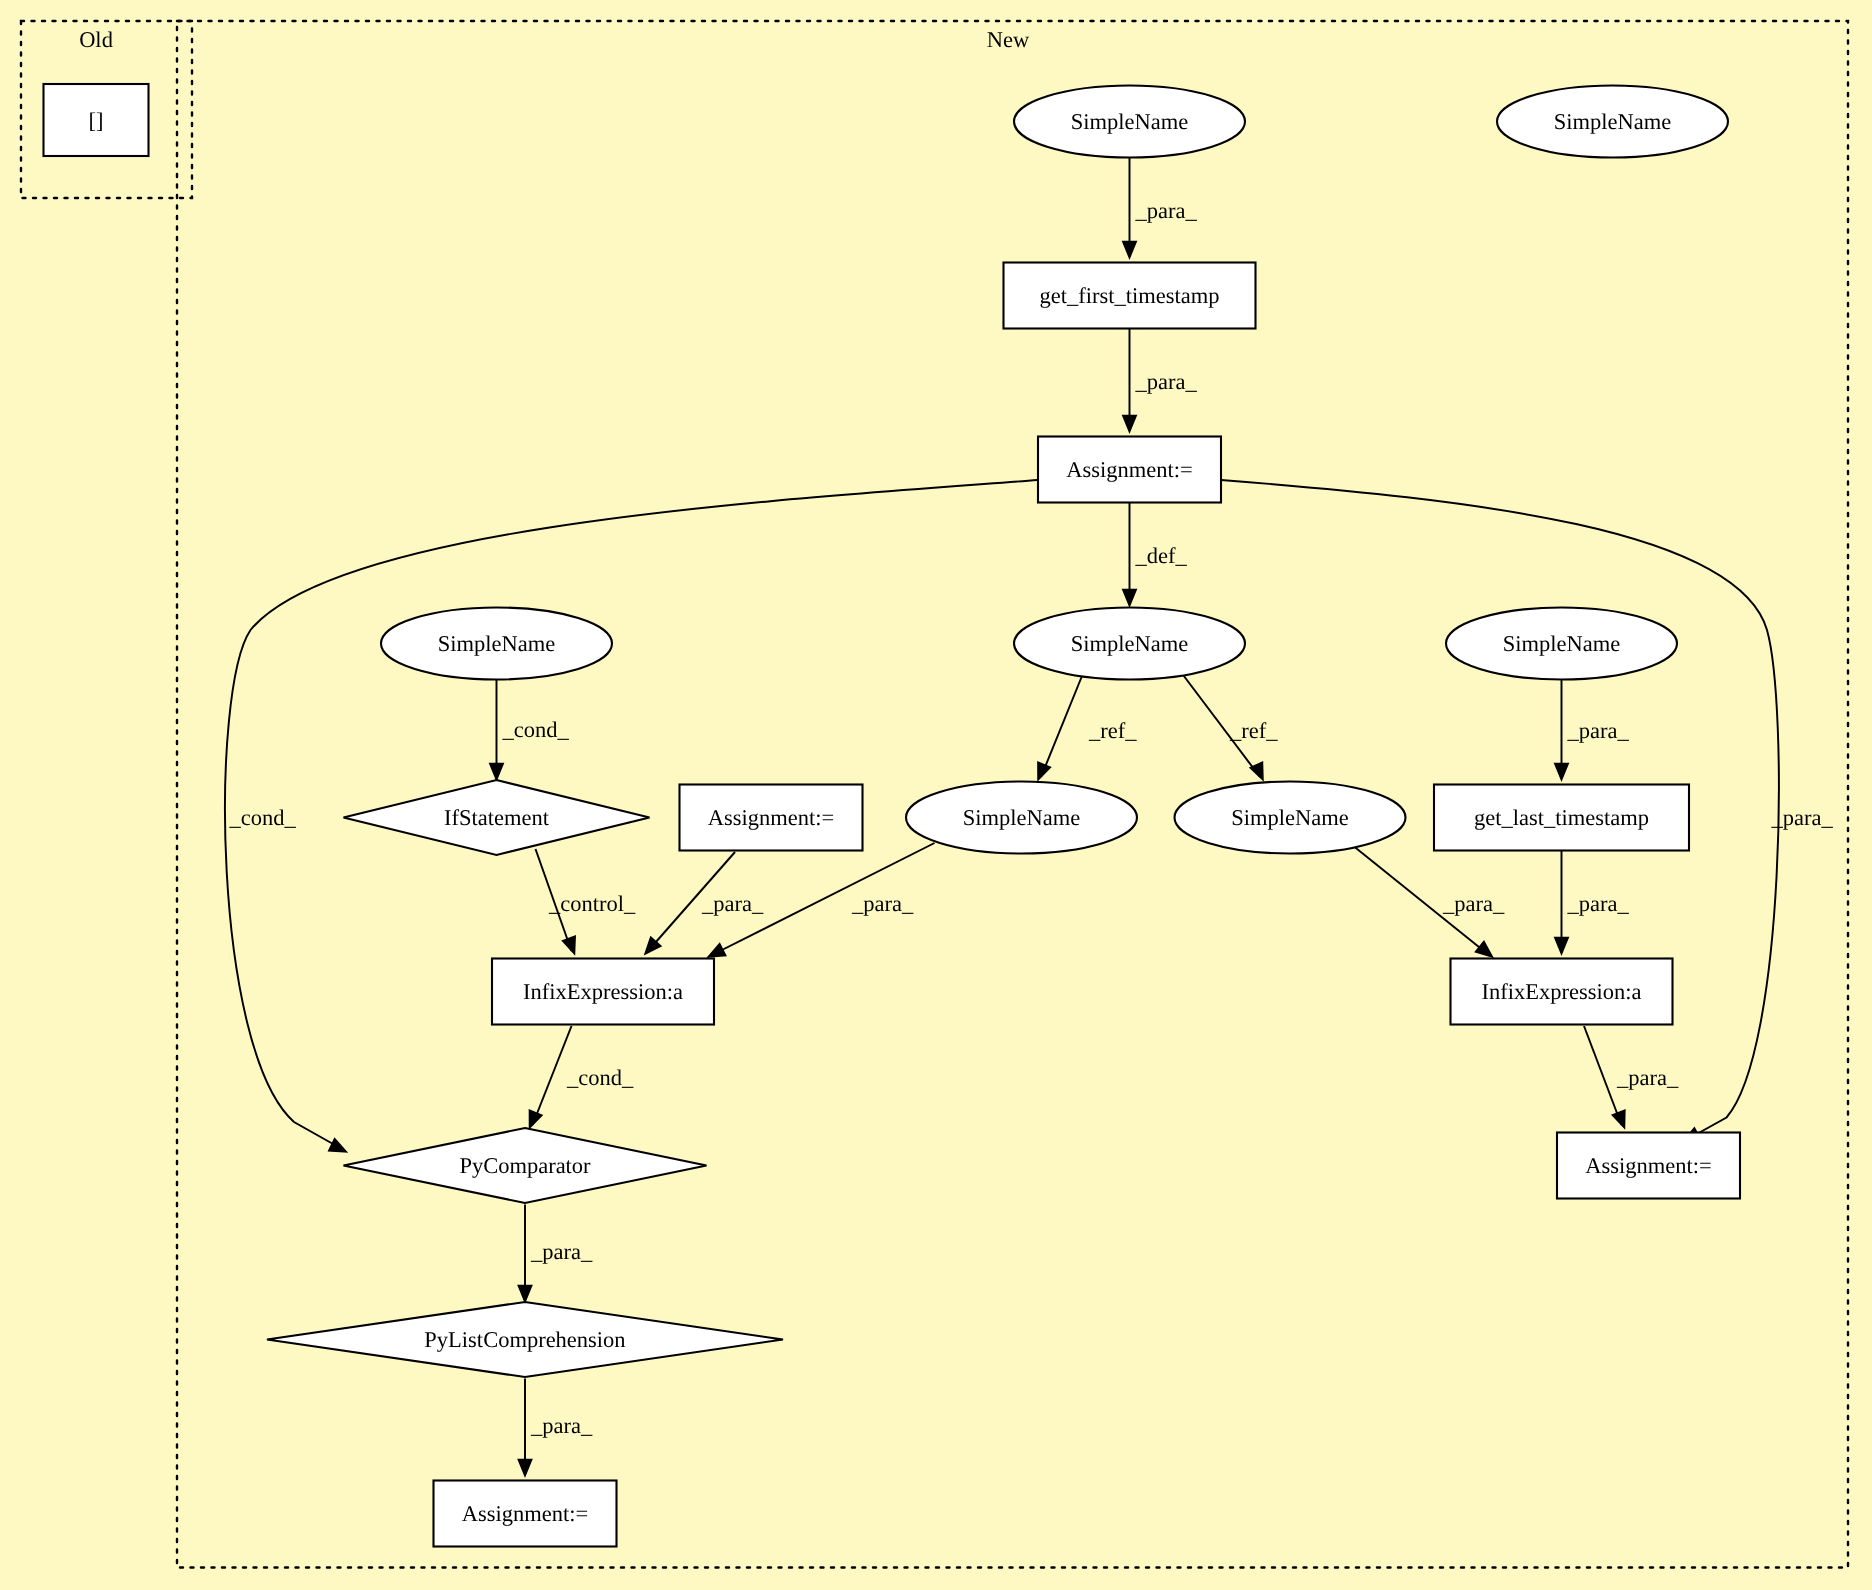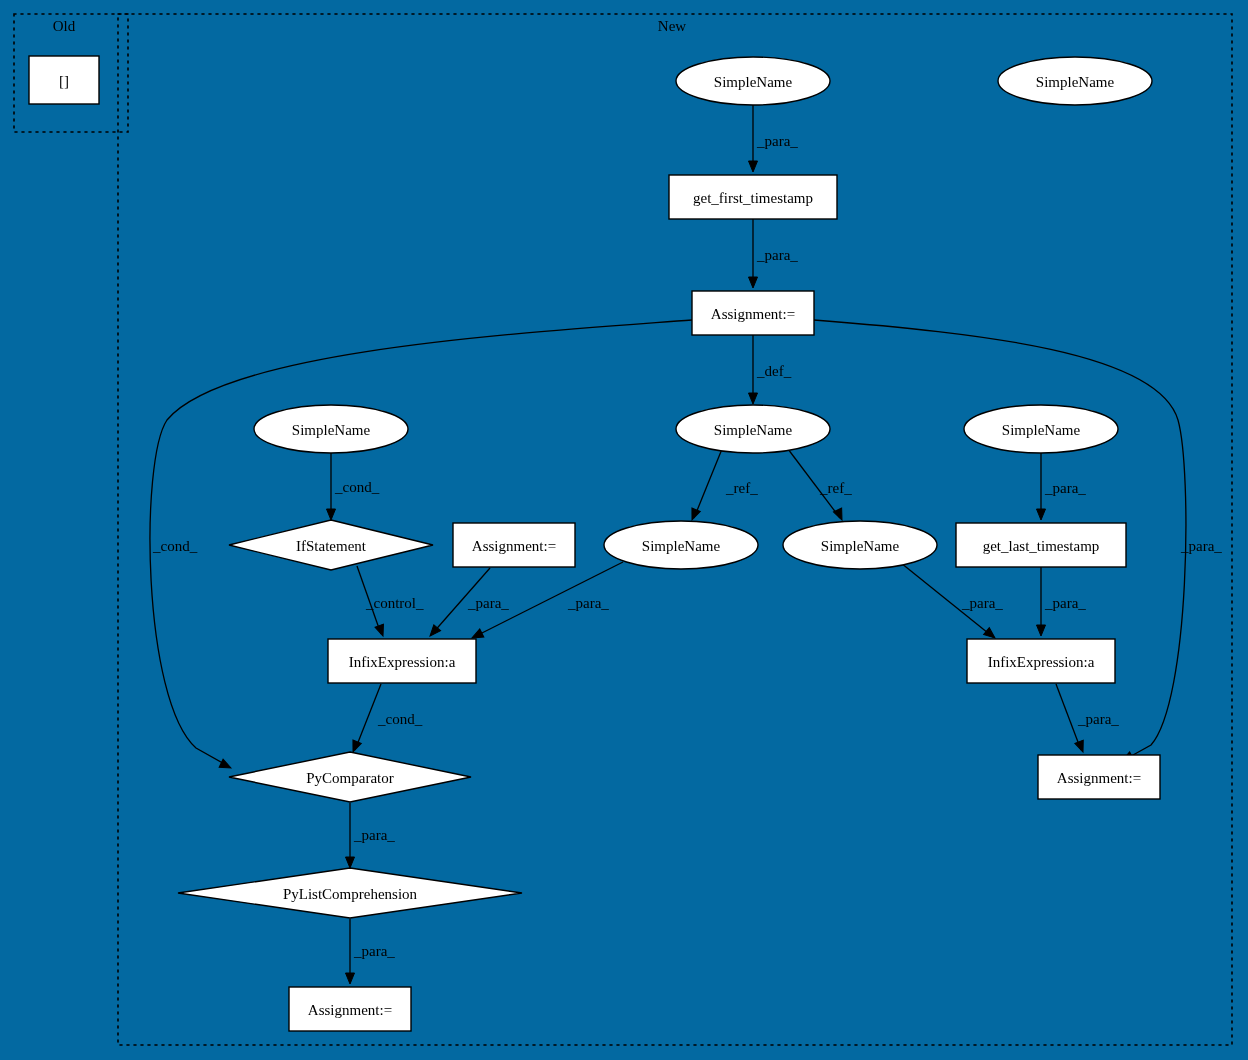--- a/index.html
+++ b/index.html
@@ -4,21 +4,21 @@
 <style>
   html, body {
     margin: 0;
     padding: 0;
     background: #ffffff;
   }
   #canvas-wrap {
     position: relative;
     width: 1248px;
     height: 1060px;
-    background: #0369a1;
+    background: #fef9c3;
     font-family: "Liberation Serif", serif;
   }
   svg#graph {
     display: block;
     width: 1248px;
     height: 1060px;
   }
   .cluster-box {
     fill: none;
     stroke: #000000;

